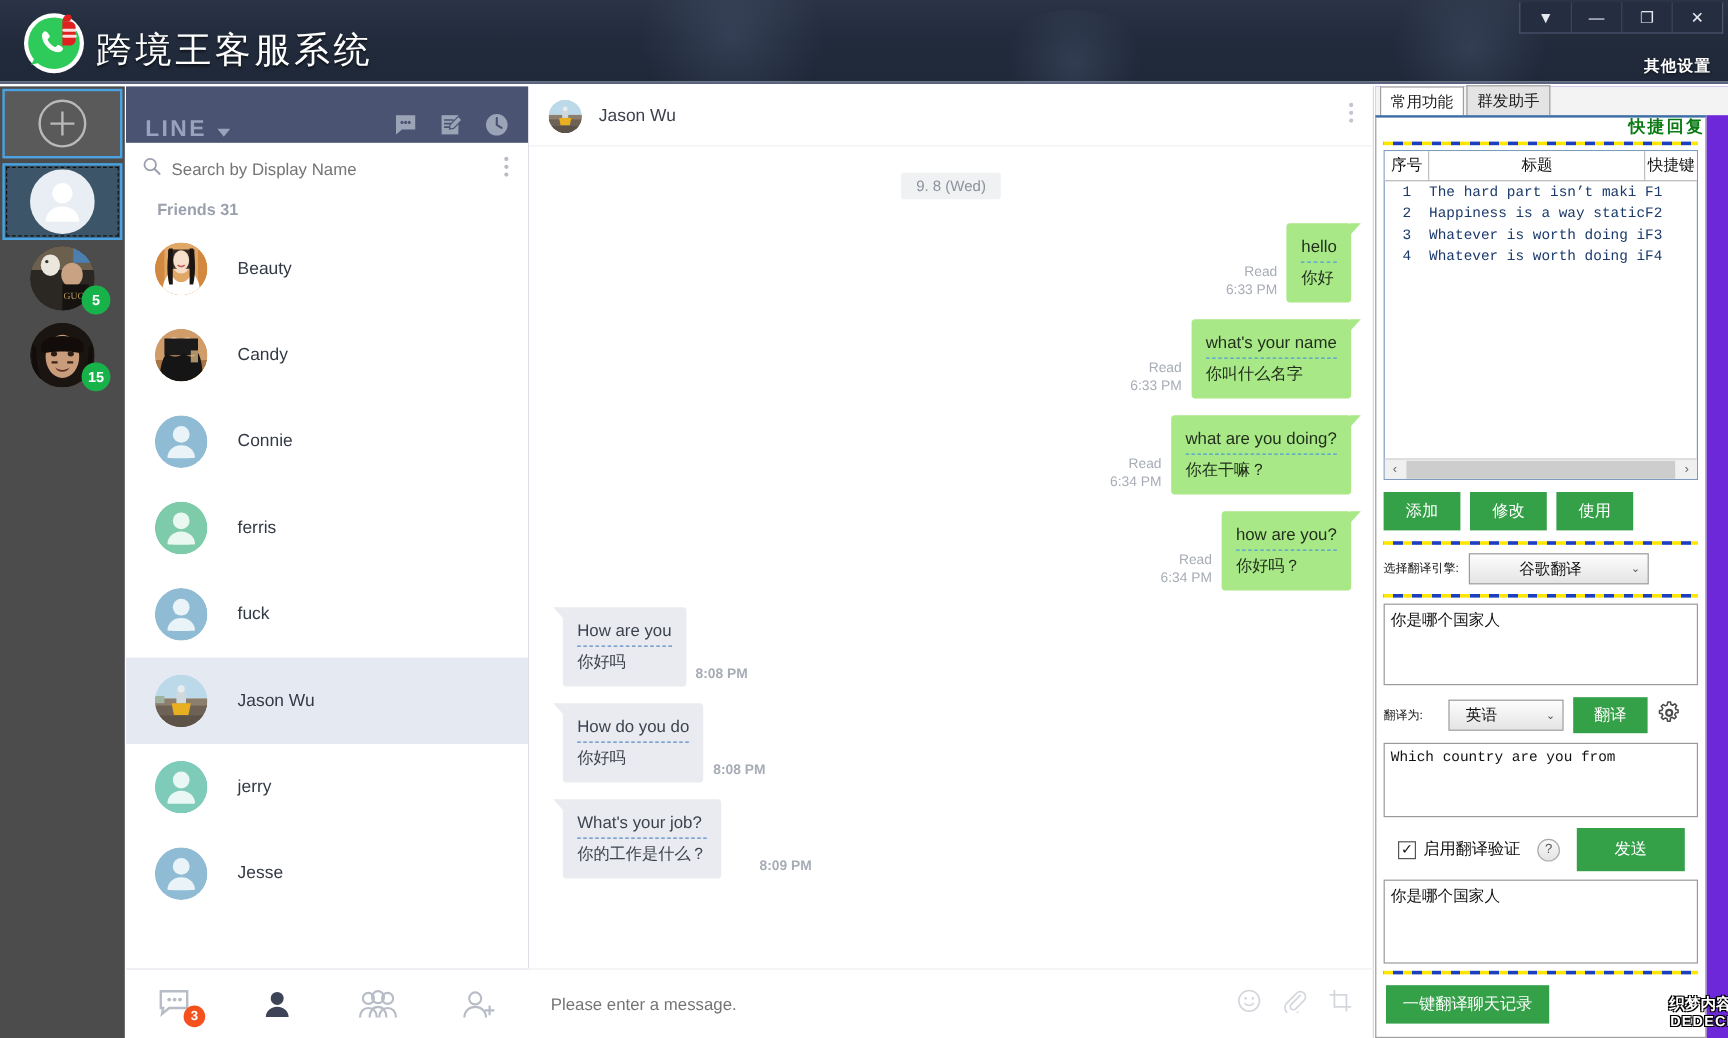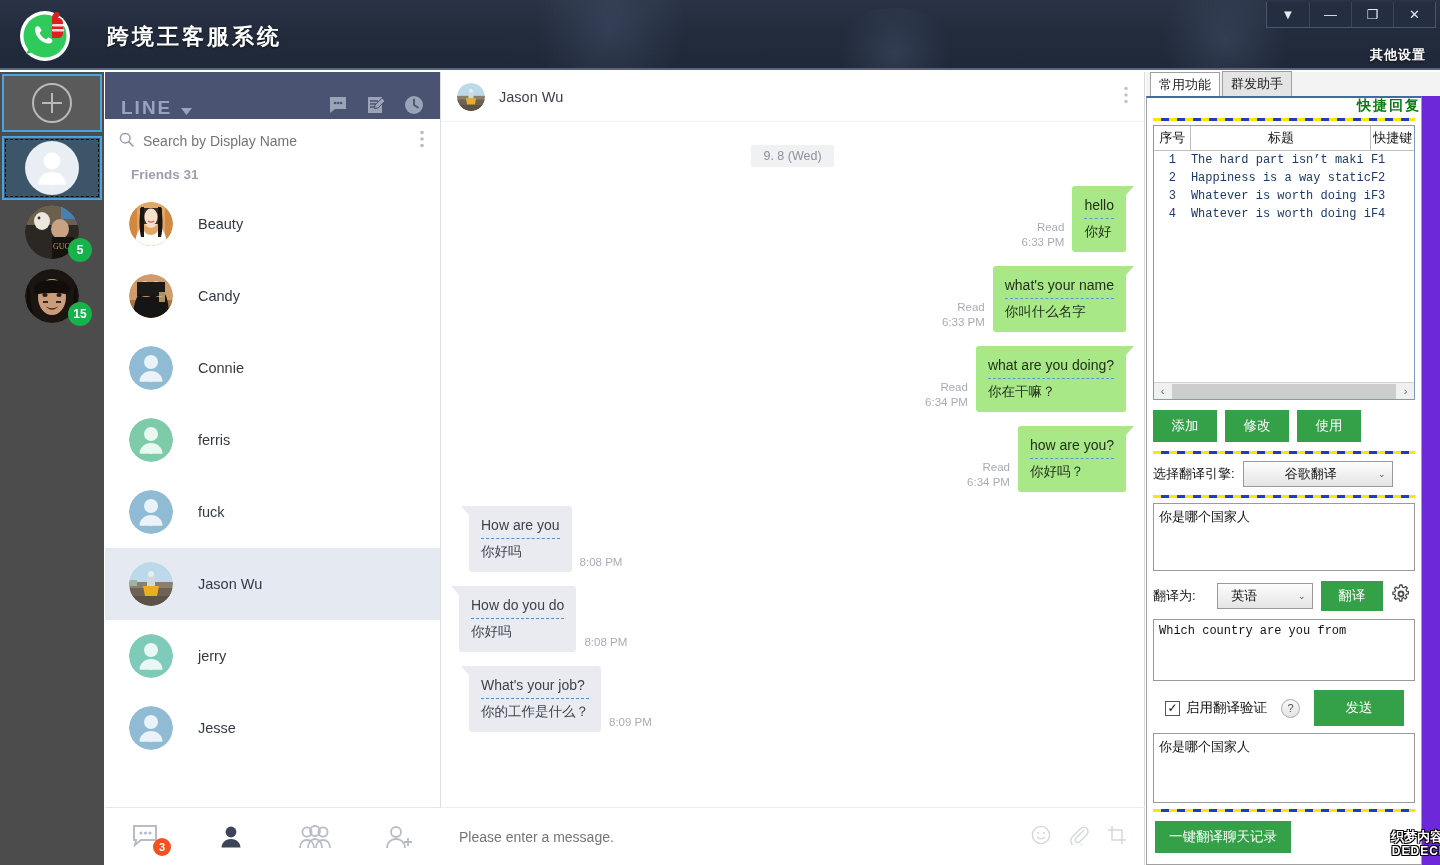--- a/index.html
+++ b/index.html
@@ -18,22 +18,22 @@
   }
   #titlebar .glow{
     position:absolute; border-radius:50%;
     background:radial-gradient(circle,rgba(110,130,170,.22),rgba(110,130,170,0) 70%);
     pointer-events:none;
   }
   #app-logo{
     position:absolute; left:18px; top:8px; width:62px; height:58px;
   }
   #app-title{
-    position:absolute; left:107px; top:22px;
-    color:#fff; font-size:22px; letter-spacing:3px; font-weight:bold;
+    position:absolute; left:80px; top:22px;
+    color:#fff; font-size:30px; letter-spacing:3px; font-weight:normal;
     text-shadow:0 1px 2px rgba(0,0,0,.6);
     font-family:"Liberation Serif", serif;
   }
   #other-settings{
     position:absolute; right:14px; top:46px;
     color:#fff; font-size:13px; font-weight:bold; letter-spacing:1px;
     text-shadow:0 1px 2px rgba(0,0,0,.6);
     cursor:pointer;
   }
   
@@ -133,21 +133,21 @@
   .daysep{ text-align:center; margin:10px 0 22px 0; }
   .daysep span{
     background:#f0f1f3;color:#8c919c;font-size:12.5px;padding:4px 12px;border-radius:2px;
   }
   .row{ display:flex; margin-bottom:14px; align-items:flex-start; }
   .row.out{ justify-content:flex-end; }
   .meta{
     font-size:11.5px;color:#a7acb6;text-align:right;line-height:15px;
     margin-right:8px; align-self:flex-end; padding-bottom:2px; white-space:nowrap;
   }
-  .meta.in{ margin:0 0 0 8px; text-align:left; align-self:flex-end; }
+  .meta.in{ margin:0 0 0 8px; text-align:left; align-self:flex-end;font-weight:bold; }
   .bub{
     position:relative;max-width:330px;padding:9px 12px 10px 12px;border-radius:3px;
     font-size:14px;line-height:20px;
   }
   .bub.out{ background:#a8e887; color:#22301c; }
   .bub.in{ background:#e9ebf0; color:#3d434e; }
   .bub .sep{ border-top:1px dashed #4f9cd6; margin:3px 0 3px 0; }
   .bub.in .sep{ border-top-color:#5b8cc4; }
   .bub .zh{ font-size:13.5px; }
   .tail-out{
@@ -213,21 +213,21 @@
   #qr-hscroll .arw{ width:17px;text-align:center;font-size:11px;color:#666;cursor:pointer; }
   #qr-hscroll .thumb{ flex:1;height:15px;background:#cdcdcd;margin:0 1px;cursor:pointer; }
   #btn-row{ display:flex; margin:10px 6px 0 6px; gap:8px; }
   .gbtn{
     background:#34a047;color:#fff;border:none;font-size:13.5px;
     padding:7px 0; width:64px; cursor:pointer;
     font-family:"Liberation Sans",sans-serif;
   }
   .gbtn.wide{ width:auto; padding:7px 14px; }
   .frow{ display:flex; align-items:center; margin:7px 6px 0 6px; }
-  .flabel{ font-size:13px;color:#111; }
+  .flabel{ font-size:10px;color:#111; }
   .fsel{
     border:1px solid #9a9a9a;background:linear-gradient(180deg,#fdfdfd,#e4e4e4);
     font-size:13px;padding:3px 6px;display:flex;align-items:center;cursor:pointer;
     color:#111;
   }
   .fsel .val{ flex:1; text-align:center; }
   .fsel .cv{ margin-left:6px; font-size:9px; color:#555; }
   .ta{
     margin:5px 6px 0 6px;border:1px solid #9a9a9a;background:#fff;
     font-size:13px;color:#111;padding:4px 5px;overflow:hidden;
@@ -668,33 +668,33 @@
         <span class="tail-in"></span>
         <div class="en">How are you</div>
         <div class="sep"></div>
         <div class="zh">你好吗</div>
       </div>
       <div class="meta in">
         <div>8:08 PM</div>
       </div>
     </div>
 
-    <div class="row" style="">
+    <div class="row" style="margin-left:10px;">
       <div class="bub in">
         <span class="tail-in"></span>
         <div class="en">How do you do</div>
         <div class="sep"></div>
         <div class="zh">你好吗</div>
       </div>
       <div class="meta in">
         <div>8:08 PM</div>
       </div>
     </div>
 
-    <div class="row" style="margin-left:10px;">
+    <div class="row" style="margin-left:10px;gap:24px;">
       <div class="bub in">
         <span class="tail-in"></span>
         <div class="en">What's your job?</div>
         <div class="sep"></div>
         <div class="zh">你的工作是什么？</div>
       </div>
       <div class="meta in">
         <div>8:09 PM</div>
       </div>
     </div>

